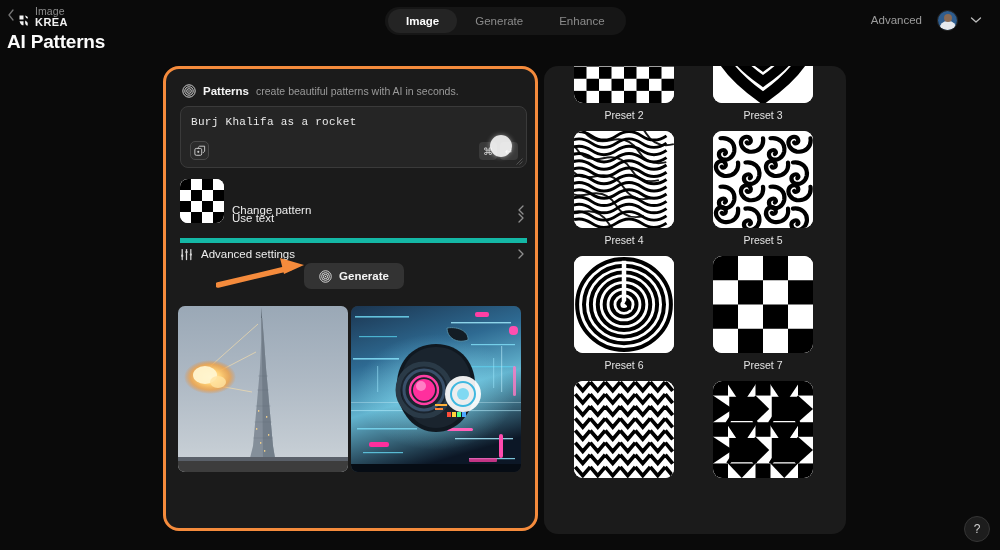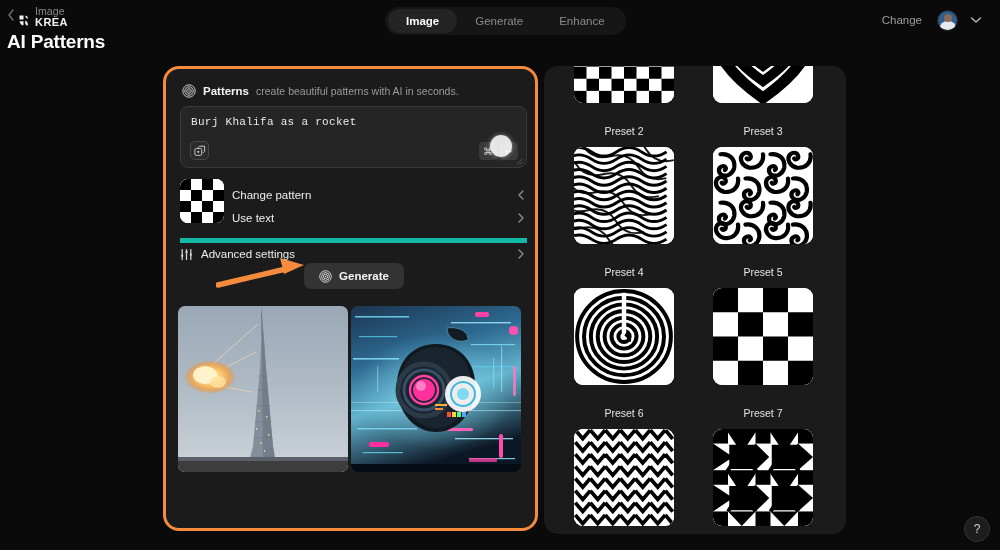--- a/index.html
+++ b/index.html
@@ -108,21 +108,21 @@
   
   #thumb-pattern {
     position: absolute; left: 14px; top: 110px;
     width: 44px; height: 44px; border-radius: 8px; overflow: hidden; cursor: pointer;
     background:#fff;
   }
   .opt-row {
     position: absolute; left: 66px; width: 295px; height: 25px;
     display: flex; align-items: center; cursor: pointer;
   }
-  #row-change { top: 113px; }
+  #row-change { top: 128px; }
   #row-usetext { top: 136px; }
   .opt-label { font-size: 11.5px; color: #ededed; flex: 1; }
   .chev { width: 12px; height: 12px; opacity: .65; }
 
   #row-advanced {
     position: absolute; left: 14px; top: 169px; width: 347px; height: 24px;
     display: flex; align-items: center; gap: 8px; cursor: pointer;
     border-top: 5px solid #14b8a6; padding-top: 3px;
   }
   #sliders-icon { width: 13px; height: 13px; }
@@ -167,21 +167,21 @@
     padding: 0 30px;
   }
   .preset-cell { width: 100px; }
   .preset-thumb {
     width: 100px; height: 97px; border-radius: 9px; overflow: hidden; cursor: pointer;
     background: #fff;
   }
   .preset-thumb svg { display:block; width:100%; height:100%; }
   .preset-label {
     text-align: center; font-size: 10.5px; color: #e4e4e4;
-    margin: 22px 0 10px 0;
+    margin: 6px 0 10px 0;
   }
 
   
   #help-btn {
     position: absolute; right: 10px; bottom: 8px;
     width: 26px; height: 26px; border-radius: 50%;
     background: #1d1d1d; border: 1px solid #353535;
     display: flex; align-items: center; justify-content: center;
     font-size: 12px; color: #cfcfcf; cursor: pointer;
   }
@@ -208,21 +208,21 @@
   </div>
 
   <div id="page-title">AI Patterns</div>
 
   <div id="navpill">
     <div class="navtab active">Image</div>
     <div class="navtab">Generate</div>
     <div class="navtab">Enhance</div>
   </div>
 
-  <div id="pricing">Change</div>
+  <div id="pricing">Advanced</div>
 
   <div id="avatar">
     <div class="av-bg"></div>
     <div class="av-body"></div>
     <div class="av-head"></div>
   </div>
   <svg id="avatar-caret" viewBox="0 0 12 8">
     <path d="M1.5 2 L6 6 L10.5 2" fill="none" stroke="#bdbdbd" stroke-width="1.3" stroke-linecap="round" stroke-linejoin="round"></path>
   </svg>
 </div>

